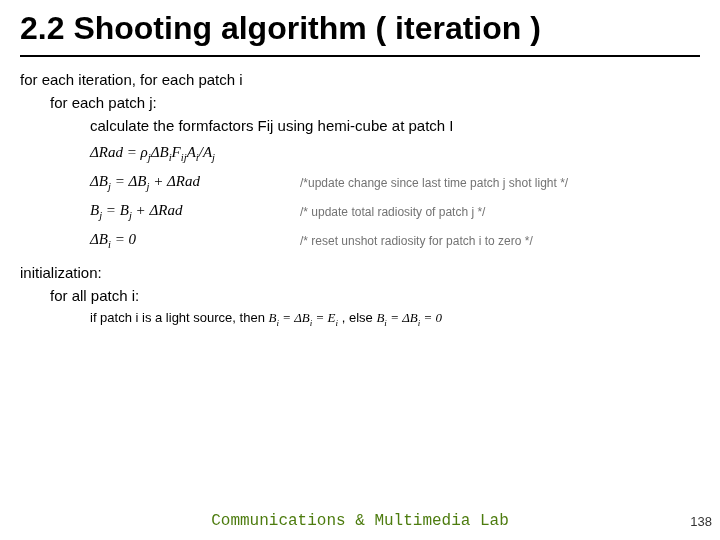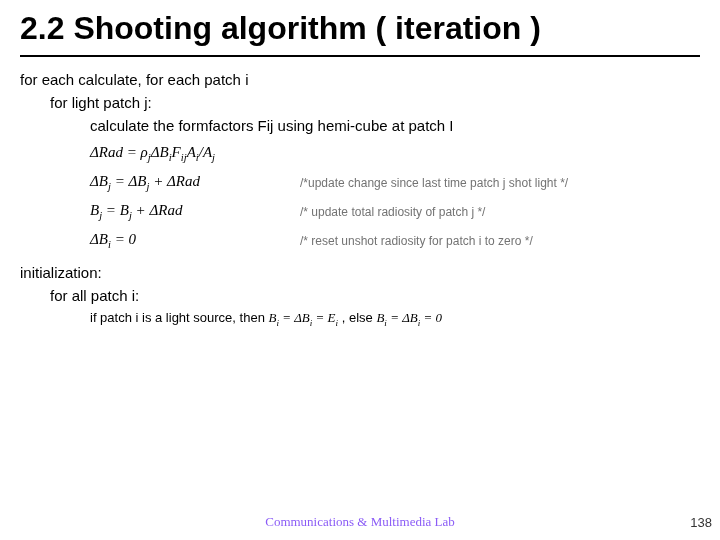--- a/index.html
+++ b/index.html
@@ -65,23 +65,23 @@
     .footer {
       position: absolute;
       bottom: 10px;
       left: 0;
       right: 0;
       display: flex;
       justify-content: center;
       align-items: center;
     }
     .footer-text {
-      font-size: 13px;
-      color: #8b5cf6;
-      font-family: Liberation Serif, serif;
+      font-size: 16px;
+      color: #4d7c0f;
+      font-family: Liberation Mono, monospace;
     }
     .footer-num {
       position: absolute;
       right: 8px;
       font-size: 13px;
       color: #333;
       font-family: Arial, sans-serif;
     }
     .initialization-section {
       margin-top: 14px;
@@ -95,25 +95,25 @@
 
 <div class="page">
 
   <div class="title">
     <span>2.2 Shooting algorithm ( iteration )</span>
   </div>
 
   <div class="content">
 
     <div class="line">
-      <span>for each calculate, for each patch i</span>
+      <span>for each iteration, for each patch i</span>
     </div>
 
     <div class="line indent1">
-      <span>for light patch j:</span>
+      <span>for each patch j:</span>
     </div>
 
     <div class="line indent2" style="margin-top:6px; margin-bottom:8px;">
       <span>calculate the formfactors Fij using hemi-cube at patch I</span>
     </div>
 
     <div class="formula-block">
 
       <div class="formula-row">
         <div class="formula-lhs math">

